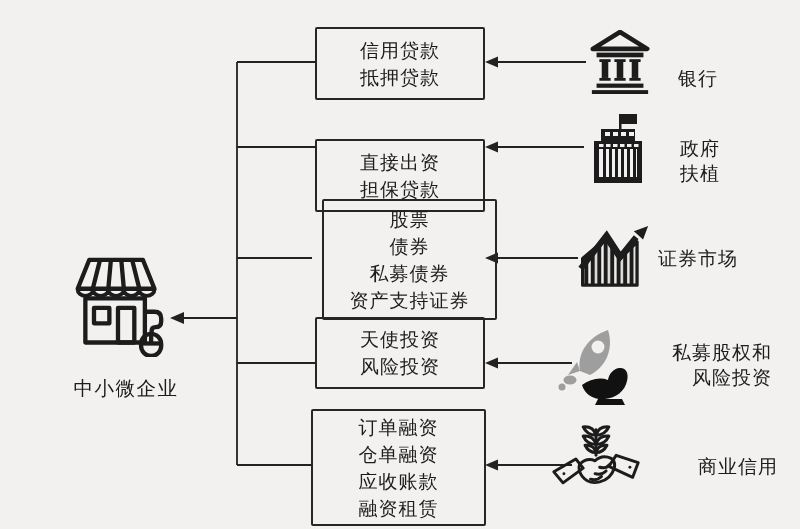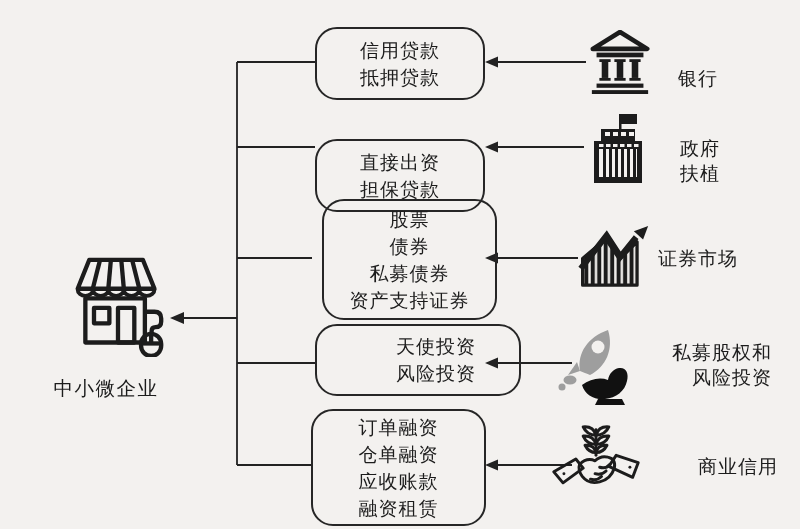--- a/index.html
+++ b/index.html
@@ -1,41 +1,41 @@
 <!DOCTYPE html>
 <html><head>
 <meta charset="utf-8">
 <style>
   html,body{margin:0;padding:0;}
   .canvas{position:relative;width:800px;height:529px;background:#f3f1ef;overflow:hidden;
           font-family:"DejaVu Serif","Liberation Serif",serif;color:#1c1c1c;}
   .overlay{position:absolute;left:0;top:0;}
-  .box{position:absolute;border:2px solid #262626;border-radius:22px;
+  .box{position:absolute;border:2px solid #262626;border-radius:2px;
        display:flex;align-items:center;justify-content:center;text-align:center;
        font-size:19px;line-height:27px;letter-spacing:1px;}
   .pre{white-space:pre-line;}
   .b1{left:315px;top:27px;width:166px;height:69px;}
   .b2{left:315px;top:112px;width:166px;height:69px;margin-top:27px;}
   .b3{left:311px;top:199px;width:171px;height:117px;margin-left:11px;}
-  .b4{left:315px;top:324px;width:166px;height:68px;padding-left:36px;}
+  .b4{left:315px;top:317px;width:166px;height:68px;}
   .b5{left:311px;top:409px;width:171px;height:113px;}
   .abs{position:absolute;}
   .i1{left:590px;top:30px;}
   .i2{left:586px;top:112px;}
   .i3{left:578px;top:226px;}
   .i4{left:550px;top:325px;}
   .i5{left:552px;top:424px;}
   .src-label{position:absolute;font-size:19px;line-height:25px;white-space:pre-line;letter-spacing:1px;}
   .l1{left:678px;top:66px;}
   .l2{left:680px;top:136px;}
   .l3{left:658px;top:246px;}
   .l4{left:640px;top:340px;width:132px;text-align:right;}
   .l5{left:652px;top:454px;margin-left:46px;}
   .ent-icon{left:70px;top:256px;}
-  .ent-label{position:absolute;left:24px;top:375px;width:164px;text-align:center;
+  .ent-label{position:absolute;left:44px;top:375px;width:164px;text-align:center;
              font-size:19.5px;letter-spacing:1.5px;}
 </style>
 </head>
 <body>
 
 <div class="canvas">
 
   <svg class="overlay" width="800" height="529" viewBox="0 0 800 529">
     <g stroke="#222" stroke-width="1.8" fill="none">
       <path d="M237,62 V465"></path>

